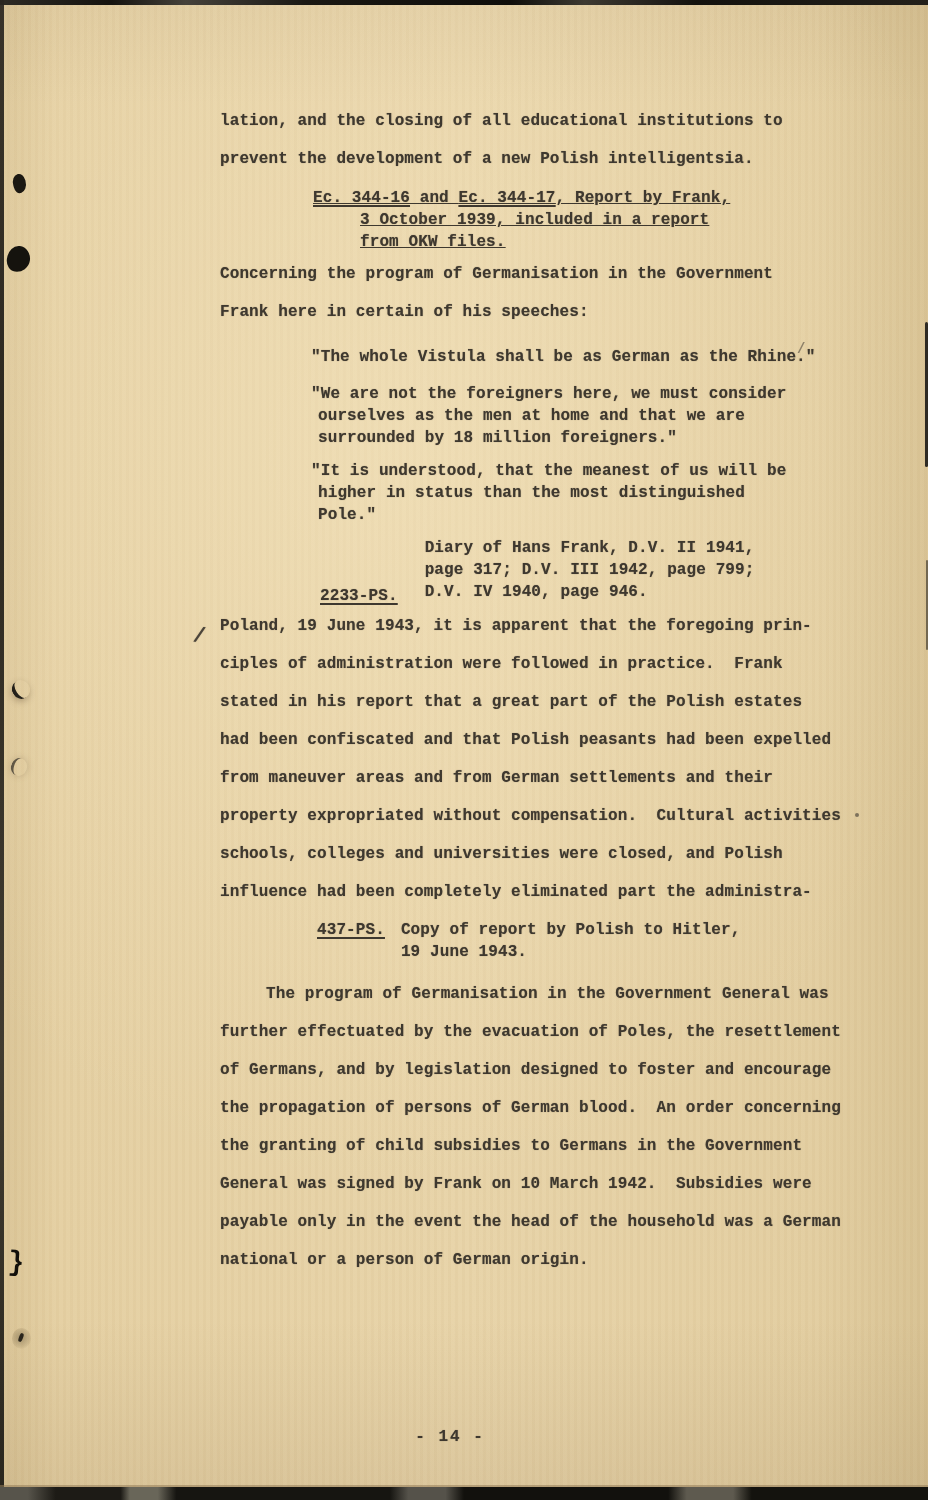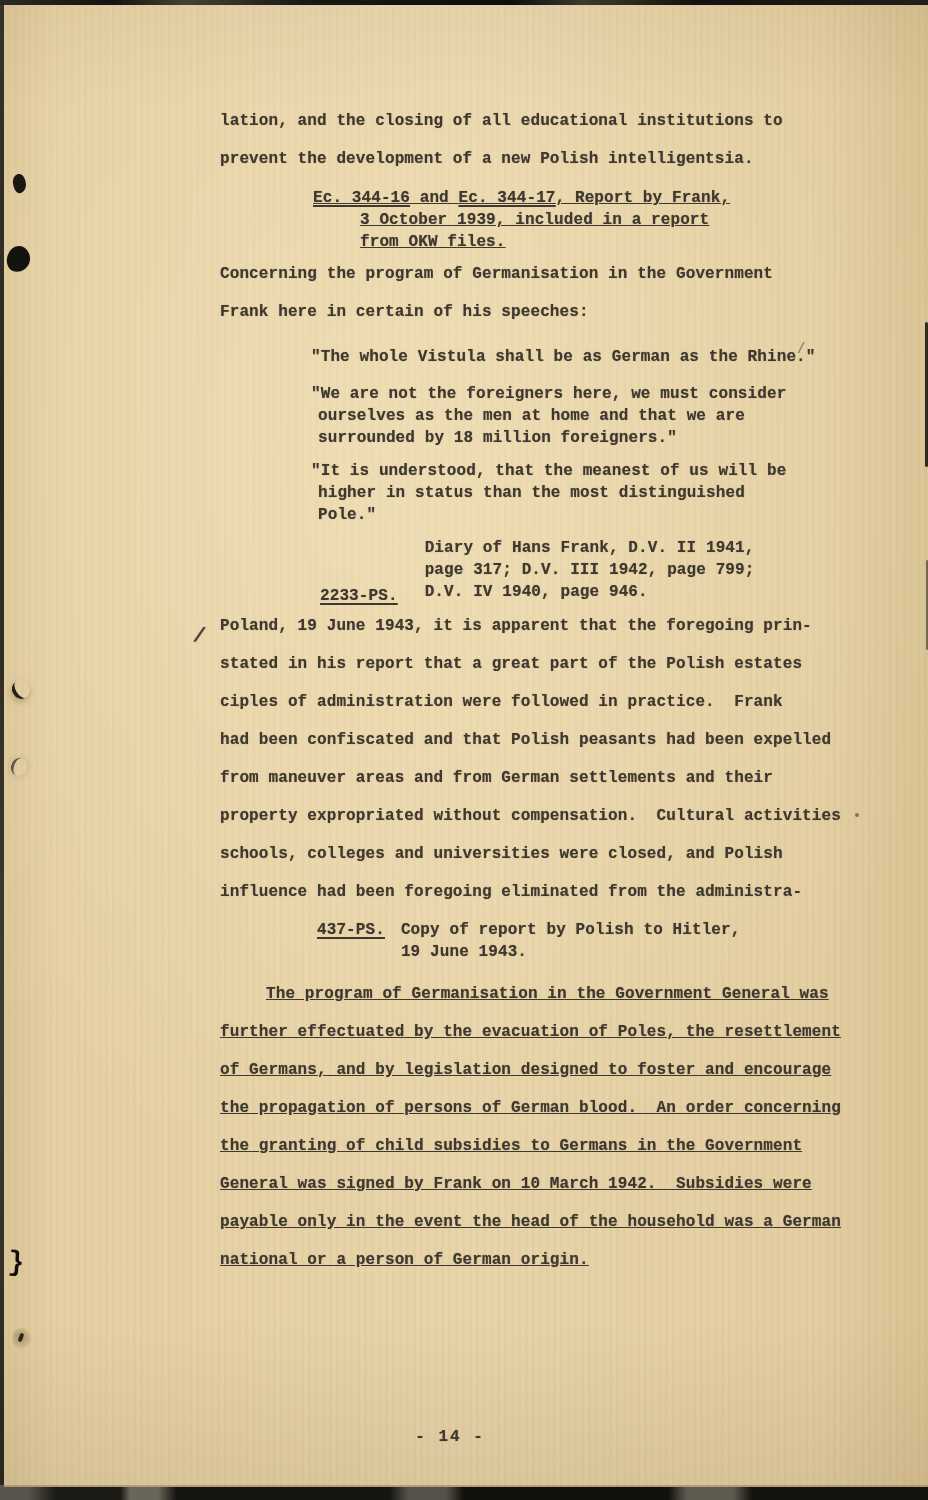--- a/index.html
+++ b/index.html
@@ -59,21 +59,21 @@
   .p1 { margin-top:10px; }
   .qb1 { margin-top:7px; }
   .qb2 { margin-top:15px; }
   .qb3 { margin-top:11px; }
   .citrow { display:flex; align-items:flex-start; }
   .cit-2233 { margin-top:11px; padding-left:100px;align-items:flex-end; }
   .cit-2233 .lbl { margin-right:27px; }
   .p2 { margin-top:12px; }
   .cit-437 { margin-top:0; padding-left:97px; }
   .cit-437 .lbl { margin-right:16px; }
-  .p3 { margin-top:20px;text-decoration:underline; }
+  .p3 { margin-top:20px; }
   .u { text-decoration:underline; text-underline-offset:3px; text-decoration-thickness:1.5px; }
   .pagenum { position:absolute; top:1428px; left:0; width:900px; text-align:center; letter-spacing:2px; }
 </style>
 </head>
 <body>
 
 <div class="page">
 
   <div class="edge-top"></div>
   <div class="edge-left"></div>
@@ -124,27 +124,27 @@
       <span class="u lbl">2233-PS.</span>
       <div>
         <div class="line sl">Diary of Hans Frank, D.V. II 1941,</div>
         <div class="line sl">page 317; D.V. III 1942, page 799;</div>
         <div class="line sl">D.V. IV 1940, page 946.</div>
       </div>
     </div>
 
     <div class="p2">
       <div class="line">Poland, 19 June 1943, it is apparent that the foregoing prin-</div>
+      <div class="line">ciples of administration were followed in practice.  Frank</div>
       <div class="line">stated in his report that a great part of the Polish estates</div>
-      <div class="line">ciples of administration were followed in practice.  Frank</div>
       <div class="line">had been confiscated and that Polish peasants had been expelled</div>
       <div class="line">from maneuver areas and from German settlements and their</div>
       <div class="line">property expropriated without compensation.  Cultural activities</div>
       <div class="line">schools, colleges and universities were closed, and Polish</div>
-      <div class="line">influence had been foregoing eliminated from the administra-</div>
+      <div class="line">influence had been completely eliminated part the administra-</div>
     </div>
 
     <div class="citrow cit-437">
       <span class="u lbl">437-PS.</span>
       <div>
         <div class="line sl">Copy of report by Polish to Hitler,</div>
         <div class="line sl">19 June 1943.</div>
       </div>
     </div>
 

